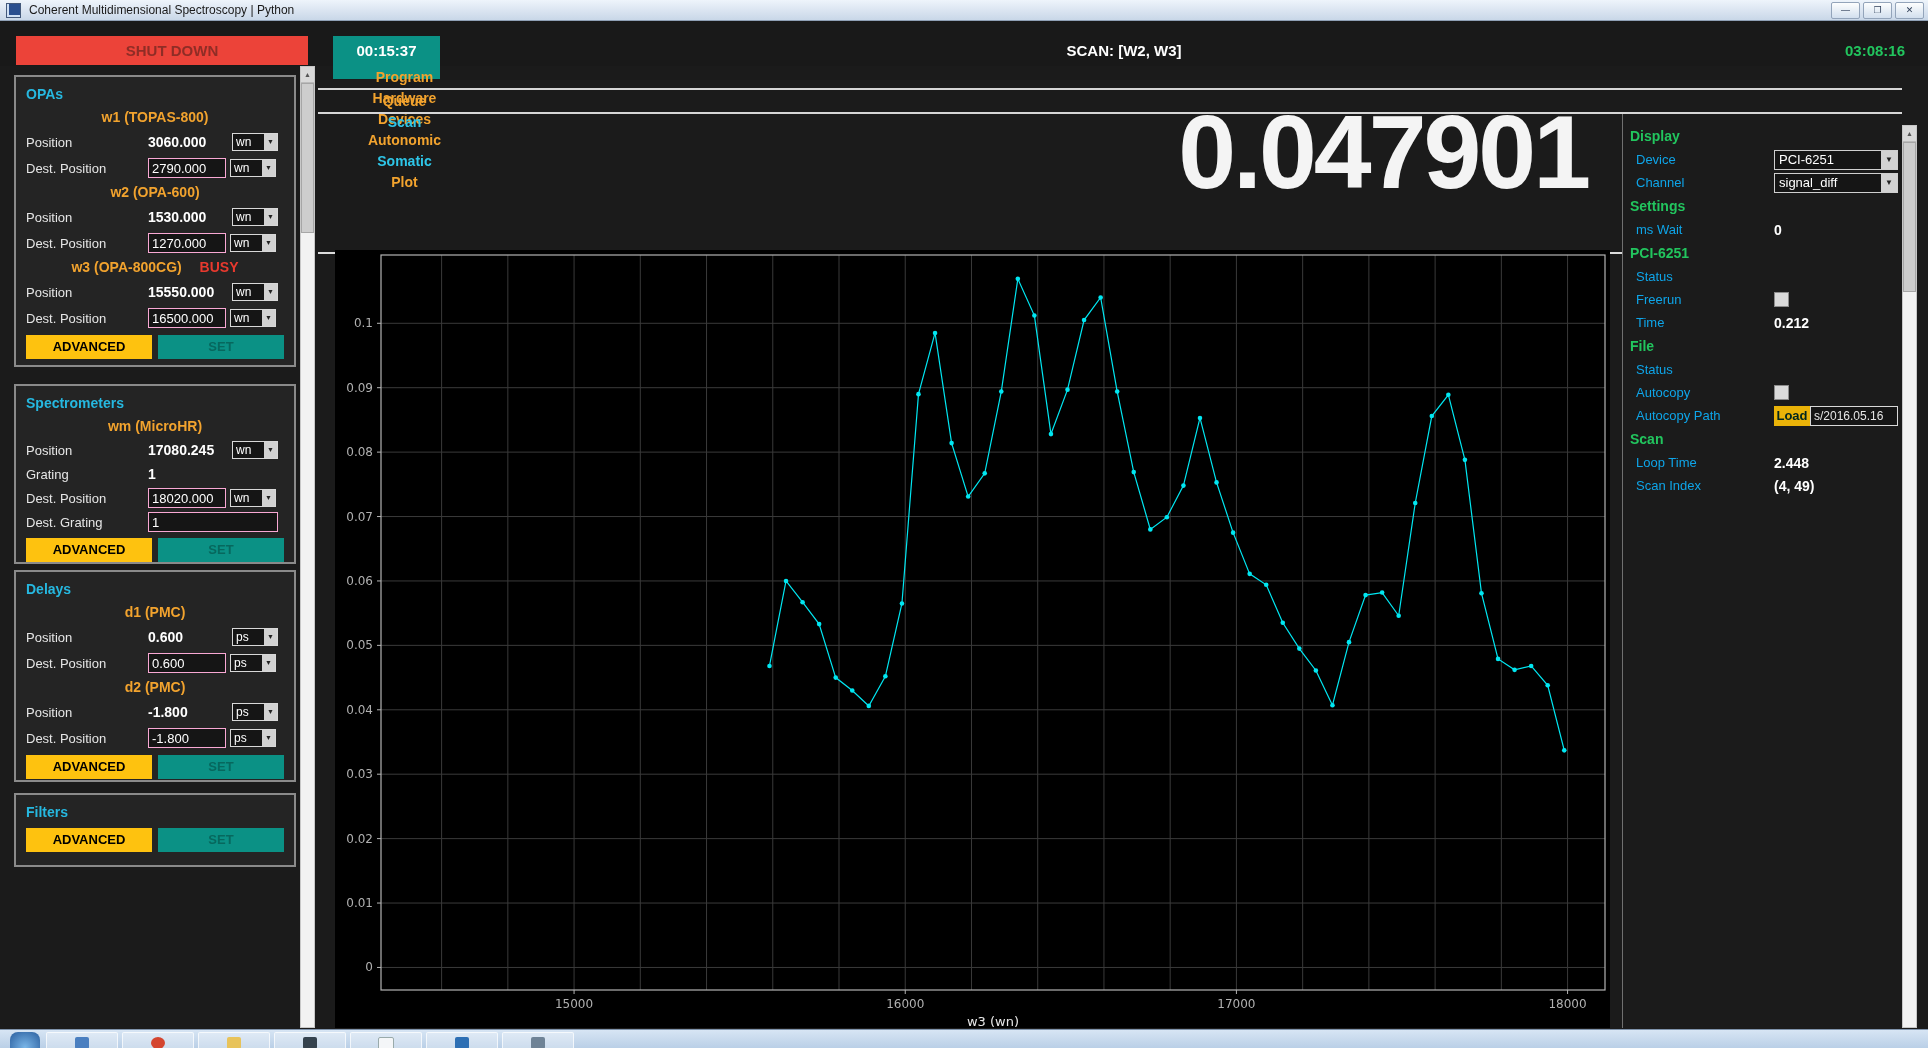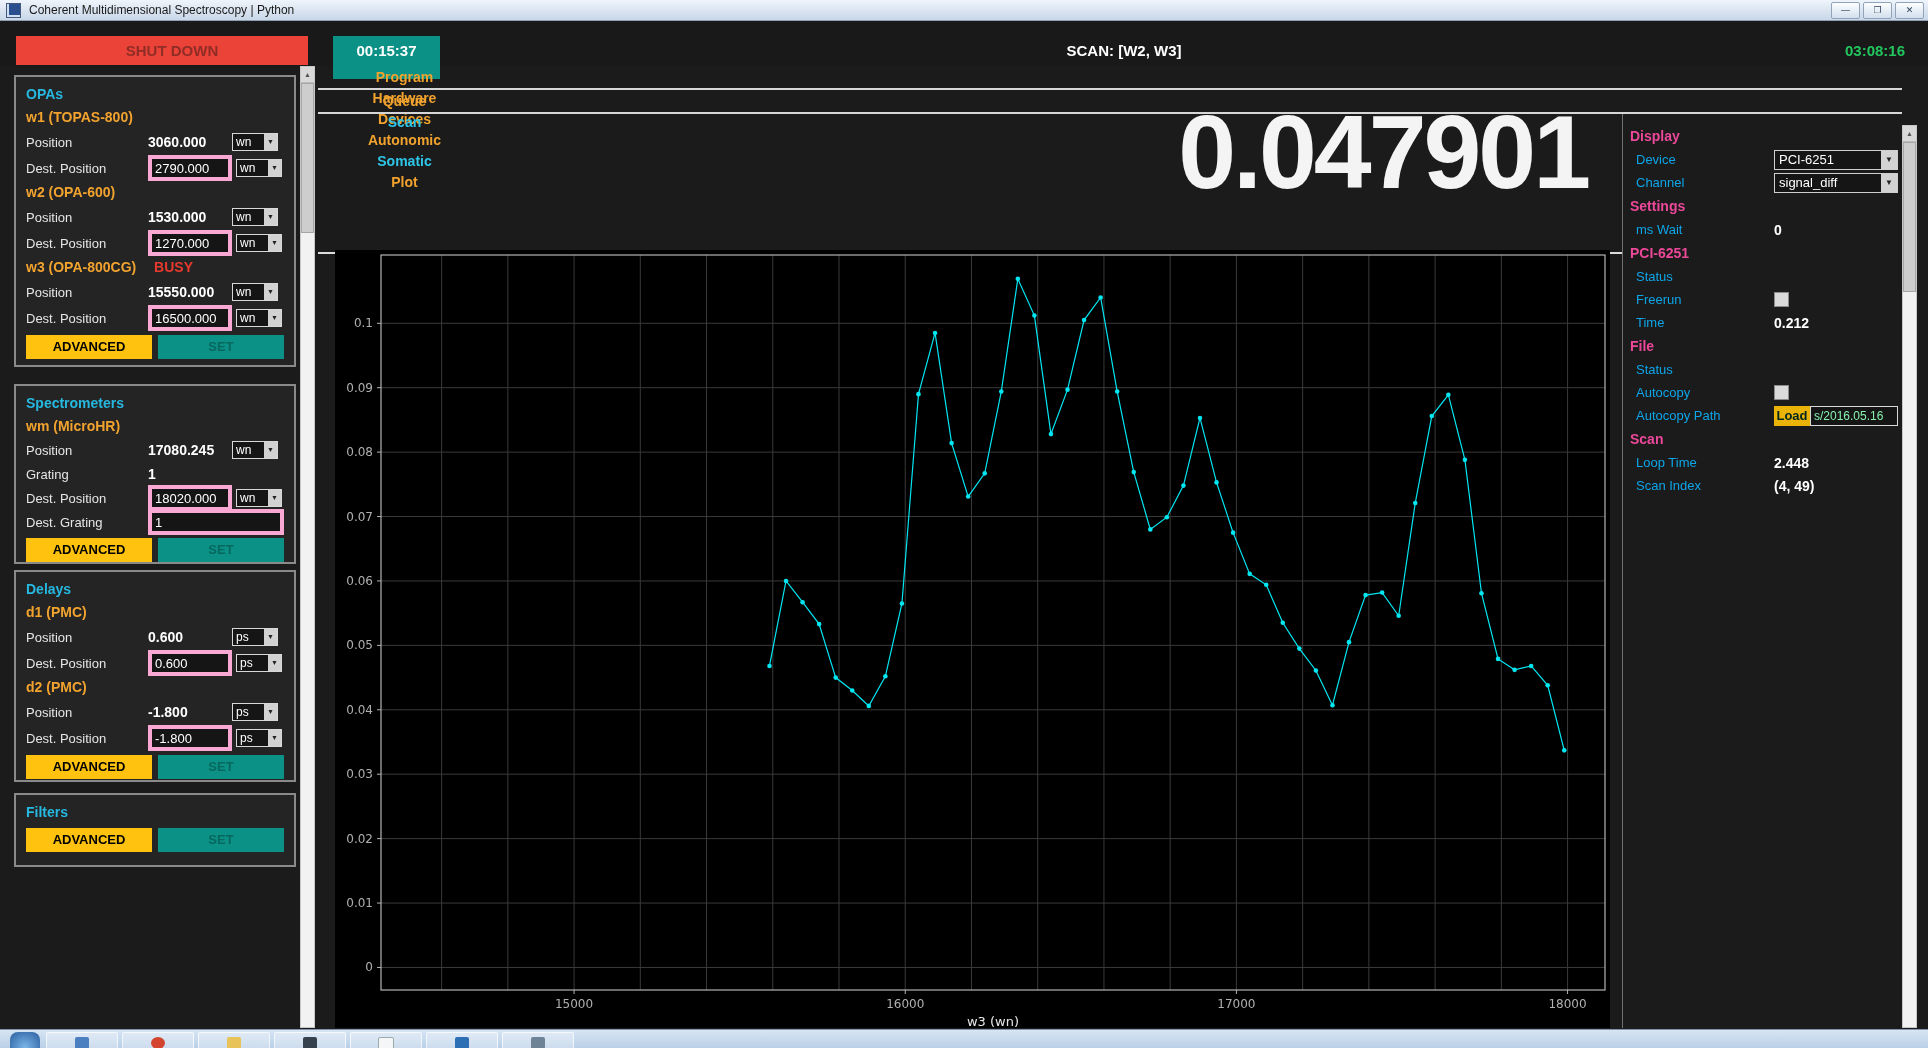--- a/index.html
+++ b/index.html
@@ -41,28 +41,28 @@
   .big-number{position:absolute;top:100px;right:340px;font-size:104px;line-height:1;
               font-weight:bold;letter-spacing:-3px;color:#f4f4f4;}
   
   .panel{position:absolute;left:14px;width:282px;background:#242424;border:2px solid #8a8a8a;
          padding:6px 10px;box-sizing:border-box;}
   .panel-opas{top:75px;height:292px;}
   .panel-spect{top:384px;height:180px;}
   .panel-delays{top:570px;height:212px;}
   .panel-filters{top:793px;height:74px;}
   .phead{color:#26b8e0;font-weight:bold;font-size:14px;height:23px;line-height:23px;}
-  .pdev{color:#f2a32e;font-weight:bold;font-size:14px;height:23px;line-height:23px;}
+  .pdev{color:#f2a32e;font-weight:bold;font-size:14px;height:23px;line-height:23px;text-align:center;}
   .busy{color:#e8392e;font-weight:bold;font-size:14px;margin-left:14px;}
   .prow{display:flex;align-items:center;height:26px;}
   .prow.short{height:24px;}
   .plabel{flex:0 0 122px;font-size:13px;color:#e6e6e6;}
   .pval{flex:0 0 80px;font-weight:bold;font-size:14px;color:#fff;white-space:nowrap;
         overflow:hidden;}
-  .pinput{flex:0 0 70px;width:70px;background:#151515;border:4px solid #f9a8d4;color:#fff;
+  .pinput{flex:0 0 70px;width:70px;background:#151515;border:1px solid #f9a8d4;color:#fff;
           font-size:13px;height:16px;padding:1px 3px;font-family:"Liberation Sans",sans-serif;}
   .pinput.wide{flex:0 0 122px;width:122px;}
   .combo{display:flex;width:46px;height:18px;border:1px solid #d8d8d8;background:#151515;
          margin-left:4px;box-sizing:border-box;}
   .combo-text{flex:1;font-size:12px;color:#fff;padding-left:3px;line-height:16px;}
   .combo-arrow{width:13px;background:#d2d2d2;color:#222;font-size:7px;text-align:center;
                line-height:16px;}
   .btn-row{display:flex;gap:6px;margin-top:4px;}
   .btn-advanced{flex:1;background:#fec20f;color:#000;font-weight:bold;font-size:13px;
                 text-align:center;height:24px;line-height:24px;}
@@ -77,32 +77,32 @@
             line-height:15px;border-bottom:1px solid #bbb;}
   .sb-thumb{margin-top:0;height:150px;background:#cdcdcd;border:1px solid #a6a6a6;
             box-sizing:border-box;}
   
   .plot-svg{position:absolute;left:335px;top:250px;}
   svg text{font-family:"DejaVu Sans",sans-serif;}
   
   .sidebar{position:absolute;left:1630px;top:124px;width:268px;}
   .srow{display:flex;align-items:center;height:23px;}
   .srow.head{height:24px;}
-  .shead{color:#ec4899;font-weight:bold;font-size:14px;}
+  .shead{color:#22c55e;font-weight:bold;font-size:14px;}
   .slabel{flex:0 0 138px;font-size:13px;color:#0ea5e9;margin-left:6px;}
   .sval{font-weight:bold;font-size:14px;color:#fff;}
   .scombo{display:flex;width:132px;height:20px;border:1px solid #cfcfcf;background:#151515;
           box-sizing:border-box;}
   .scombo .combo-text{font-size:13px;line-height:18px;padding-left:4px;}
   .scombo .combo-arrow{width:16px;font-size:8px;line-height:18px;}
   .scheck{width:13px;height:13px;background:#dadada;border:1px solid #8c8c8c;}
   .load-btn{width:46px;height:20px;background:#eab308;color:#00261f;font-weight:bold;
             font-size:13px;text-align:center;line-height:20px;}
   .path-input{width:80px;height:16px;margin-left:0;background:#151515;border:1px solid #d8d8d8;
-              color:#86efac;font-size:12px;padding:1px 3px;font-family:"Liberation Sans",sans-serif;}
+              color:#e5e5e5;font-size:12px;padding:1px 3px;font-family:"Liberation Sans",sans-serif;}
   
   .taskbar{position:absolute;left:0;top:1029px;width:100%;height:19px;
            background:linear-gradient(#d7e5f4,#b8cee6);border-top:1px solid #7f93ab;
            display:flex;align-items:flex-start;}
   .start-orb{width:30px;height:17px;margin:2px 6px 0 10px;border-radius:8px 8px 0 0;
              background:radial-gradient(circle at 50% 90%,#7ab6e8,#2a5e9e);}
   .tb-btn{width:70px;height:17px;margin:2px 4px 0 0;border:1px solid rgba(255,255,255,.7);
           border-bottom:none;border-radius:2px 2px 0 0;background:rgba(255,255,255,.28);
           display:flex;justify-content:center;}
   .tb-glyph{width:14px;height:12px;margin-top:4px;border-radius:2px;}

